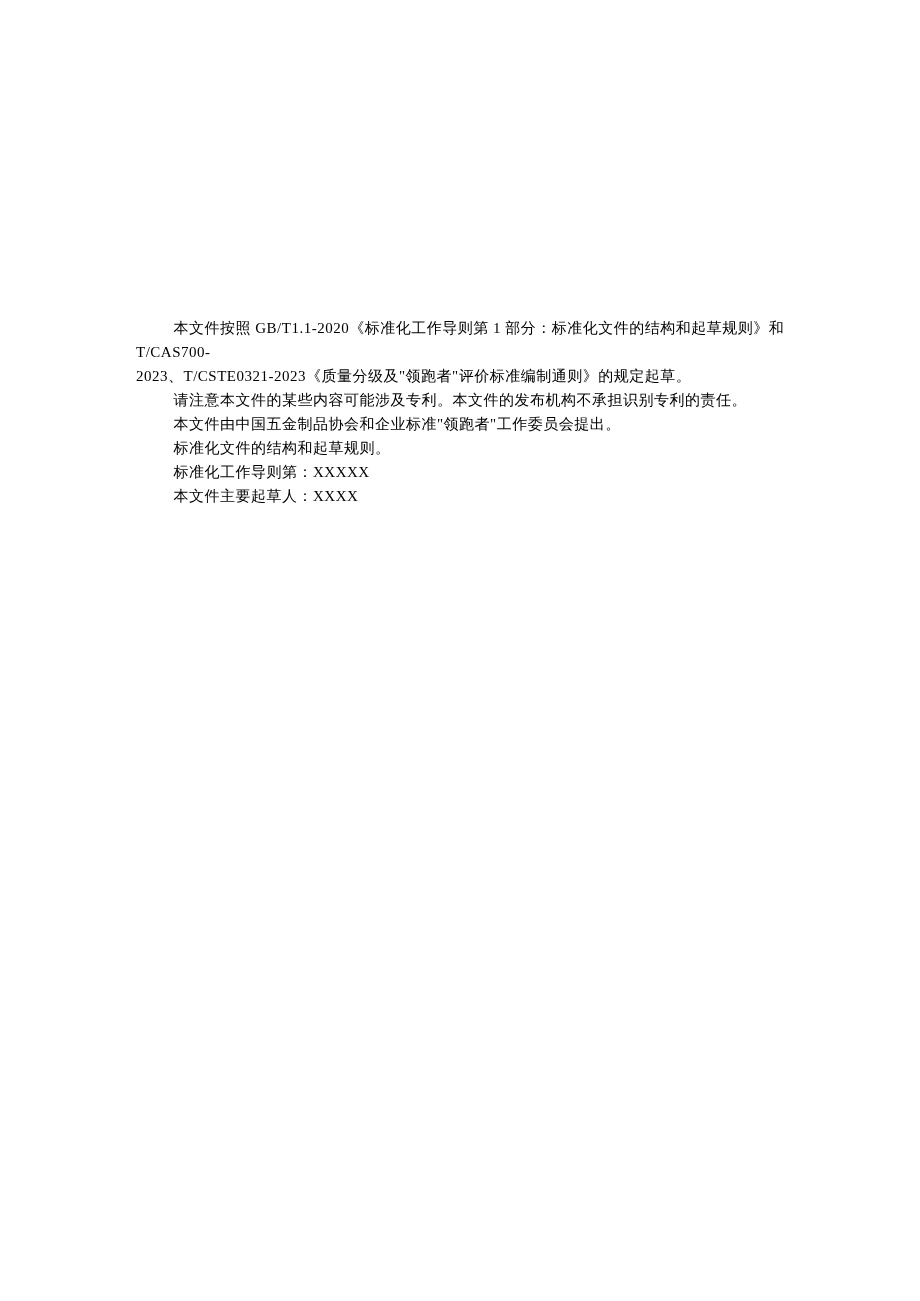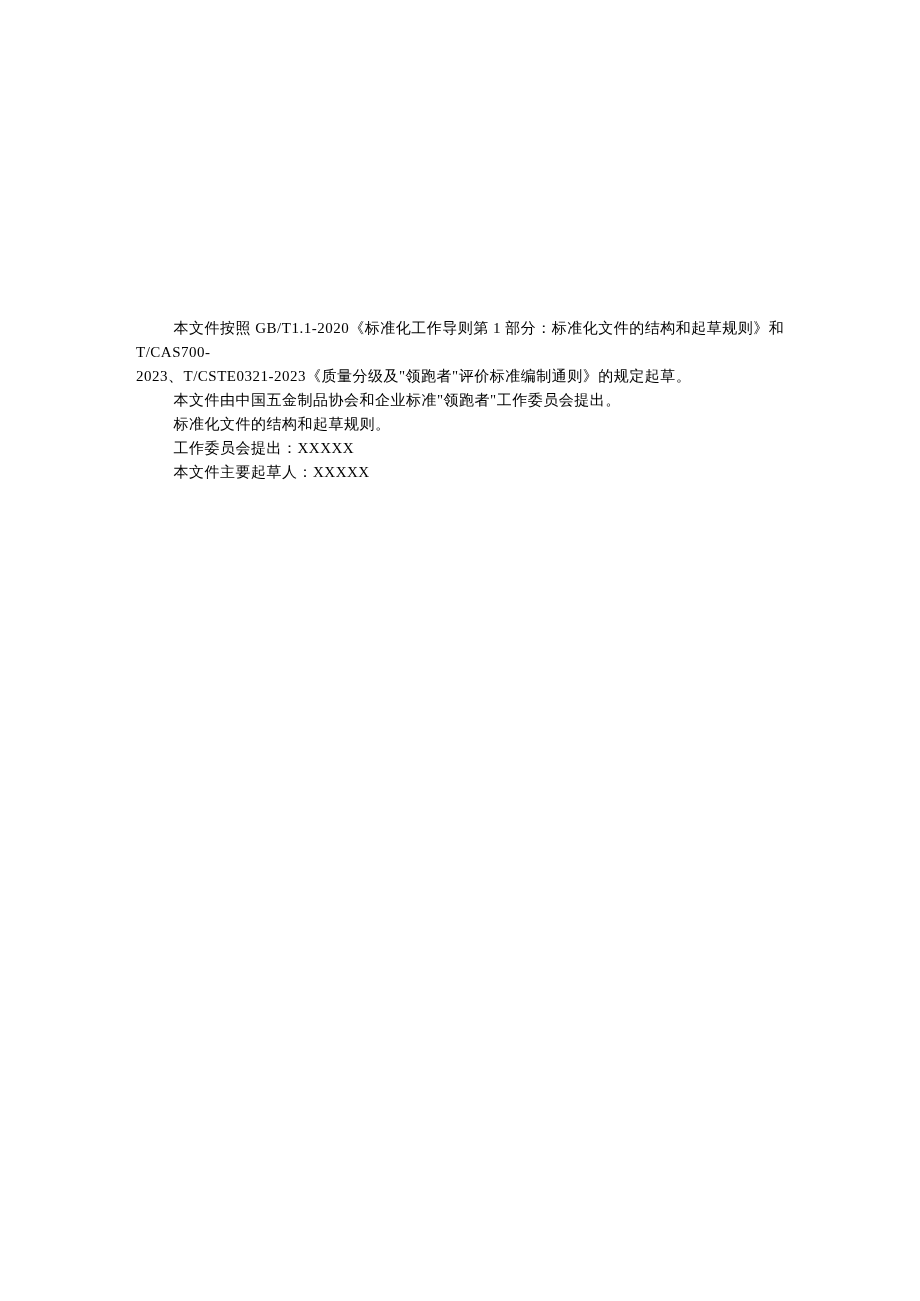--- a/index.html
+++ b/index.html
@@ -25,17 +25,18 @@
     .no-indent {
       text-indent: 0;
     }
   </style>
 </head>
 <body>
 
 <div>
   <p class="paragraph">本文件按照 GB/T1.1-2020《标准化工作导则第 1 部分：标准化文件的结构和起草规则》和 T/CAS700-</p>
   <p class="paragraph no-indent">2023、T/CSTE0321-2023《质量分级及"领跑者"评价标准编制通则》的规定起草。</p>
+  <p class="paragraph">请注意本文件的某些内容可能涉及专利。本文件的发布机构不承担识别专利的责任。</p>
   <p class="paragraph">本文件由中国五金制品协会和企业标准"领跑者"工作委员会提出。</p>
   <p class="paragraph">标准化文件的结构和起草规则。</p>
-  <p class="paragraph">工作委员会提出：XXXXX</p>
-  <p class="paragraph">本文件主要起草人：XXXXX</p>
+  <p class="paragraph">标准化工作导则第：XXXXX</p>
+  <p class="paragraph">本文件主要起草人：XXXX</p>
 </div>
 
 </body></html>

